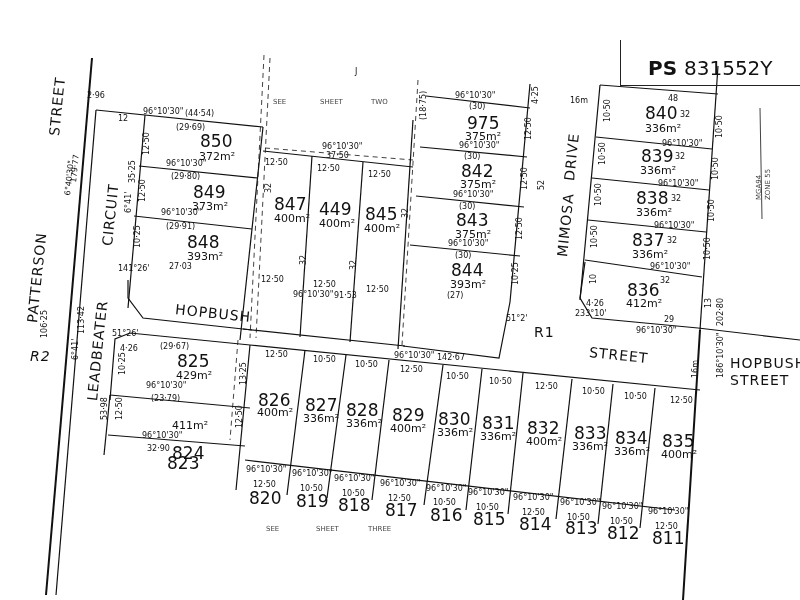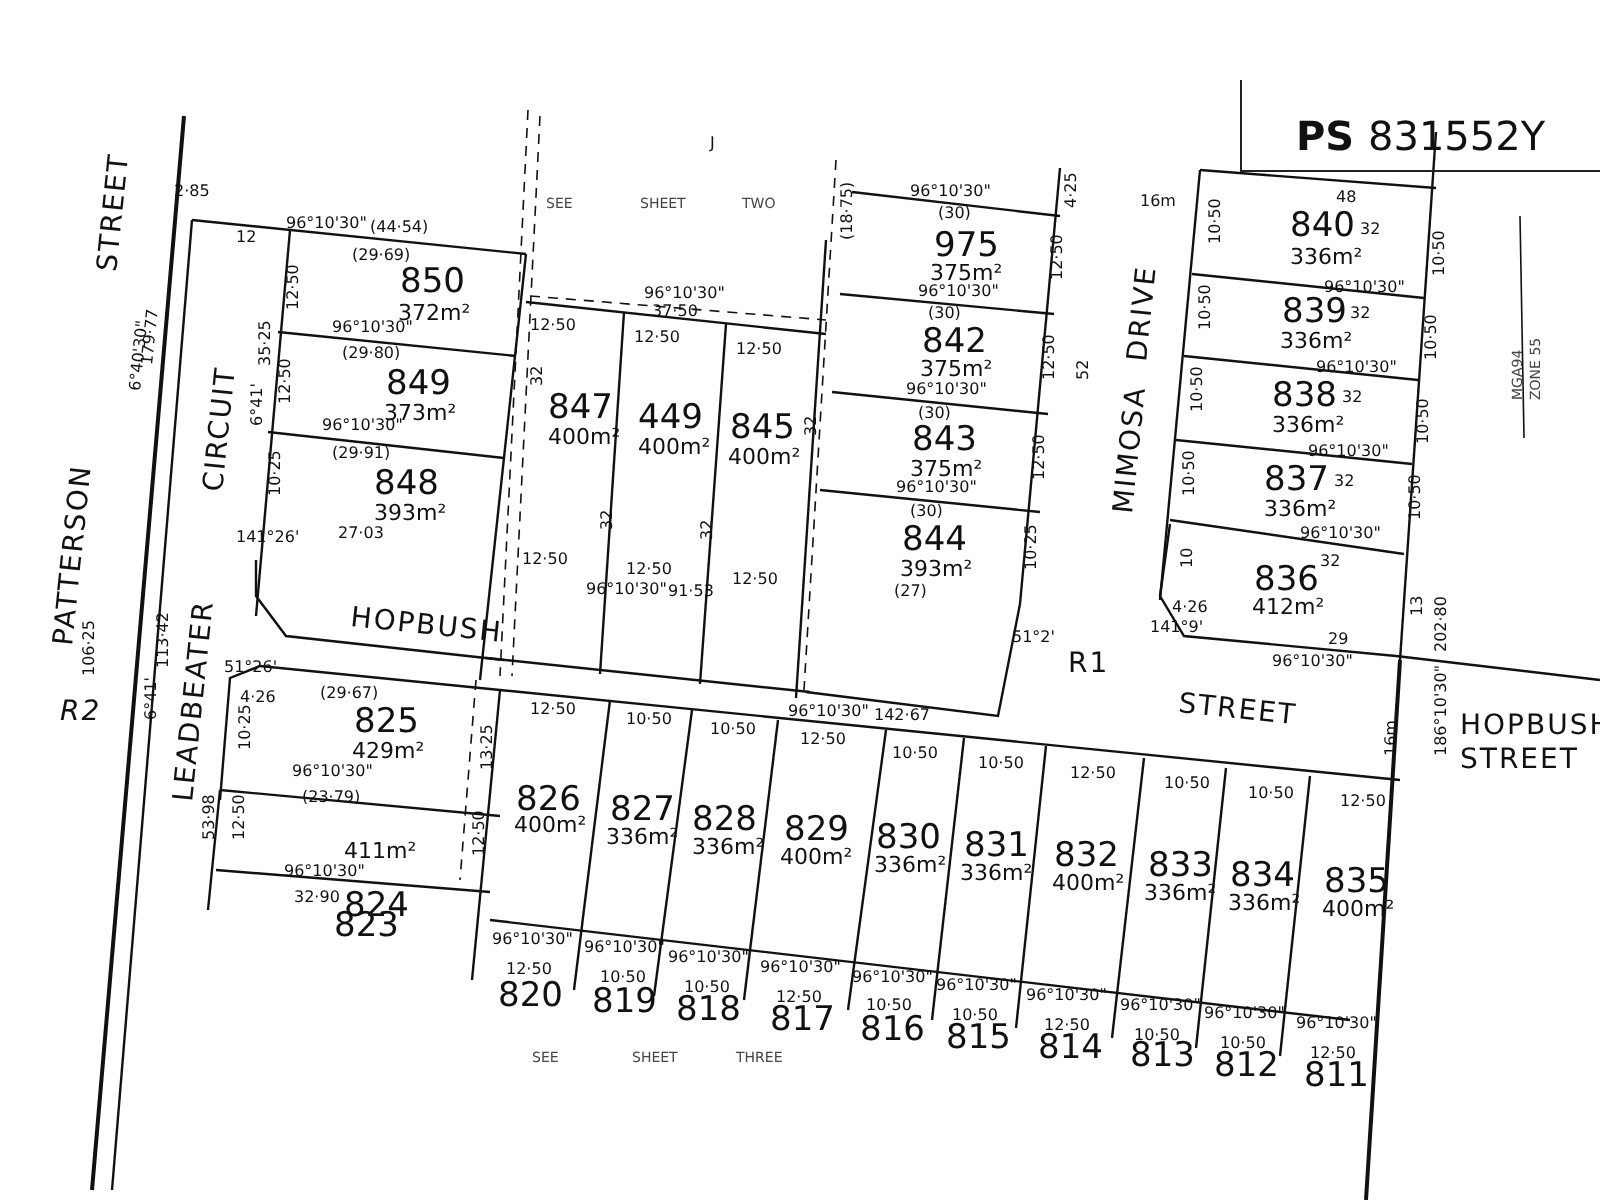--- a/index.html
+++ b/index.html
@@ -180,21 +180,21 @@
 <span class="lbl lot" style="left:296px;top:493px;">819</span>
 <span class="lbl lot" style="left:338px;top:497px;">818</span>
 <span class="lbl lot" style="left:385px;top:502px;">817</span>
 <span class="lbl lot" style="left:430px;top:507px;">816</span>
 <span class="lbl lot" style="left:473px;top:511px;">815</span>
 <span class="lbl lot" style="left:519px;top:516px;">814</span>
 <span class="lbl lot" style="left:565px;top:520px;">813</span>
 <span class="lbl lot" style="left:607px;top:525px;">812</span>
 <span class="lbl lot" style="left:652px;top:530px;">811</span>
 
-<span class="lbl dim" style="left:87px;top:92px;">2·85</span>
+<span class="lbl dim" style="left:87px;top:92px;">2·96</span>
 <span class="lbl dim" style="left:118px;top:115px;">12</span>
 <span class="lbl dim" style="left:143px;top:108px;">96°10'30"</span>
 <span class="lbl dim" style="left:185px;top:110px;">(44·54)</span>
 <span class="lbl dim" style="left:176px;top:124px;">(29·69)</span>
 <span class="lbl dim" style="left:166px;top:160px;">96°10'30"</span>
 <span class="lbl dim" style="left:171px;top:173px;">(29·80)</span>
 <span class="lbl dim" style="left:161px;top:209px;">96°10'30"</span>
 <span class="lbl dim" style="left:166px;top:223px;">(29·91)</span>
 <span class="lbl dim" style="left:169px;top:263px;">27·03</span>
 <span class="lbl dim rot-90" style="left:143px;top:155px;">12·50</span>
@@ -255,21 +255,21 @@
 <span class="lbl dim rot-90" style="left:591px;top:248px;">10·50</span>
 <span class="lbl dim rot-90" style="left:590px;top:284px;">10</span>
 <span class="lbl dim rot-90" style="left:716px;top:138px;">10·50</span>
 <span class="lbl dim rot-90" style="left:712px;top:180px;">10·50</span>
 <span class="lbl dim rot-90" style="left:708px;top:222px;">10·50</span>
 <span class="lbl dim rot-90" style="left:704px;top:260px;">10·50</span>
 <span class="lbl dim rot-90" style="left:705px;top:308px;">13</span>
 <span class="lbl dim rot-90" style="left:717px;top:326px;">202·80</span>
 <span class="lbl dim rot-90" style="left:717px;top:378px;">186°10'30"</span>
 <span class="lbl dim" style="left:586px;top:300px;">4·26</span>
-<span class="lbl dim" style="left:575px;top:310px;">141°9'</span>
+<span class="lbl dim" style="left:575px;top:310px;">233°10'</span>
 
 <span class="lbl dim rot-84" style="left:70px;top:182px;">179·77</span>
 <span class="lbl dim rot-84" style="left:64px;top:195px;">6°40'30"</span>
 <span class="lbl dim rot-90" style="left:41px;top:338px;">106·25</span>
 <span class="lbl dim rot-90" style="left:78px;top:334px;">113·42</span>
 <span class="lbl dim rot-90" style="left:72px;top:360px;">6°41'</span>
 <span class="lbl dim" style="left:112px;top:330px;">51°26'</span>
 <span class="lbl dim" style="left:120px;top:345px;">4·26</span>
 <span class="lbl dim" style="left:160px;top:343px;">(29·67)</span>
 <span class="lbl dim" style="left:146px;top:382px;">96°10'30"</span>

